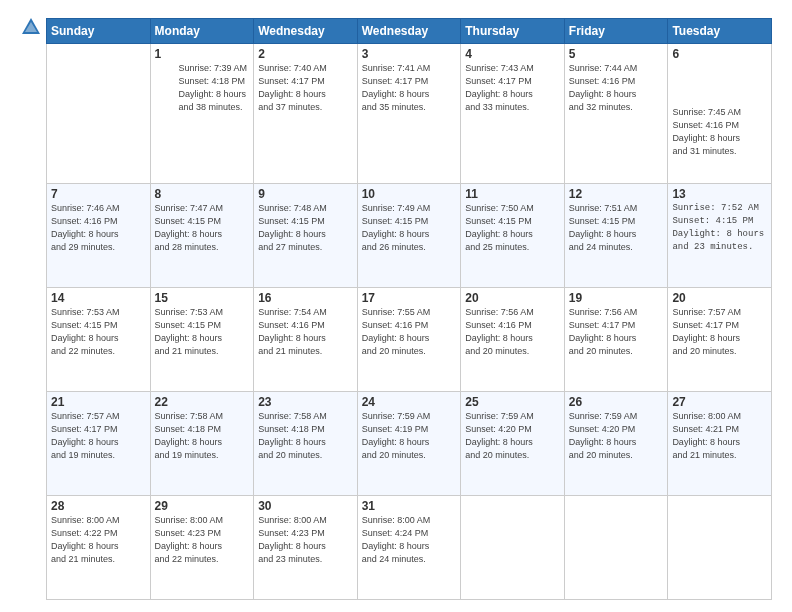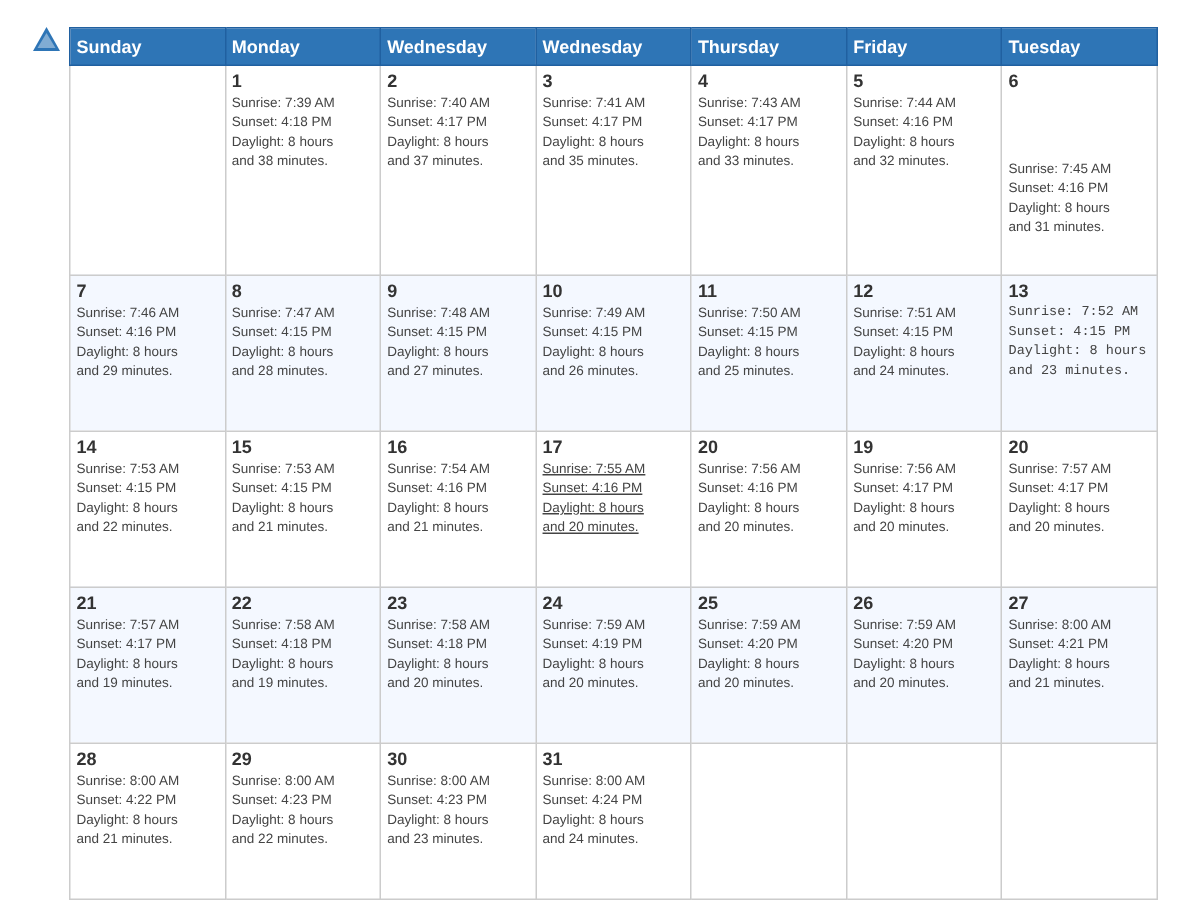--- a/index.html
+++ b/index.html
@@ -142,21 +142,21 @@
           <th>Thursday</th>
           <th>Friday</th>
           <th>Tuesday</th>
         </tr>
     </thead>
     <tbody id="calendar-body">
     <tr>
           <td class="empty-cell"></td>
           <td>
             <span class="day-num">1</span>
-            <div class="day-info" style="white-space: pre-line;">Sunrise: 7:39 AM
+            <div class="day-info" style="white-space: pre-line; margin-left: 24px;">Sunrise: 7:39 AM
 Sunset: 4:18 PM
 Daylight: 8 hours
 and 38 minutes.</div>
           </td>
           <td>
             <span class="day-num">2</span>
             <div class="day-info" style="white-space: pre-line;">Sunrise: 7:40 AM
 Sunset: 4:17 PM
 Daylight: 8 hours
 and 37 minutes.</div>
@@ -258,21 +258,21 @@
           </td>
           <td>
             <span class="day-num">16</span>
             <div class="day-info" style="white-space: pre-line;">Sunrise: 7:54 AM
 Sunset: 4:16 PM
 Daylight: 8 hours
 and 21 minutes.</div>
           </td>
           <td>
             <span class="day-num">17</span>
-            <div class="day-info" style="white-space: pre-line; text-decoration: underline;">Sunrise: 7:55 AM
+            <div class="day-info" style="white-space: pre-line;">Sunrise: 7:55 AM
 Sunset: 4:16 PM
 Daylight: 8 hours
 and 20 minutes.</div>
           </td>
           <td>
             <span class="day-num">20</span>
             <div class="day-info" style="white-space: pre-line;">Sunrise: 7:56 AM
 Sunset: 4:16 PM
 Daylight: 8 hours
 and 20 minutes.</div>

